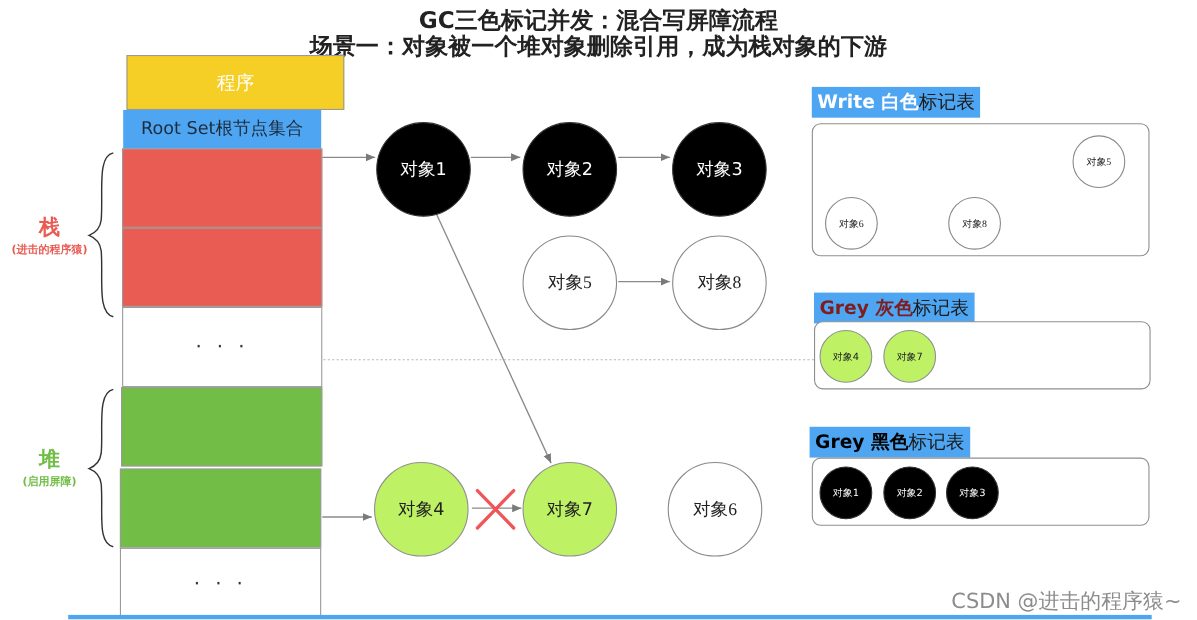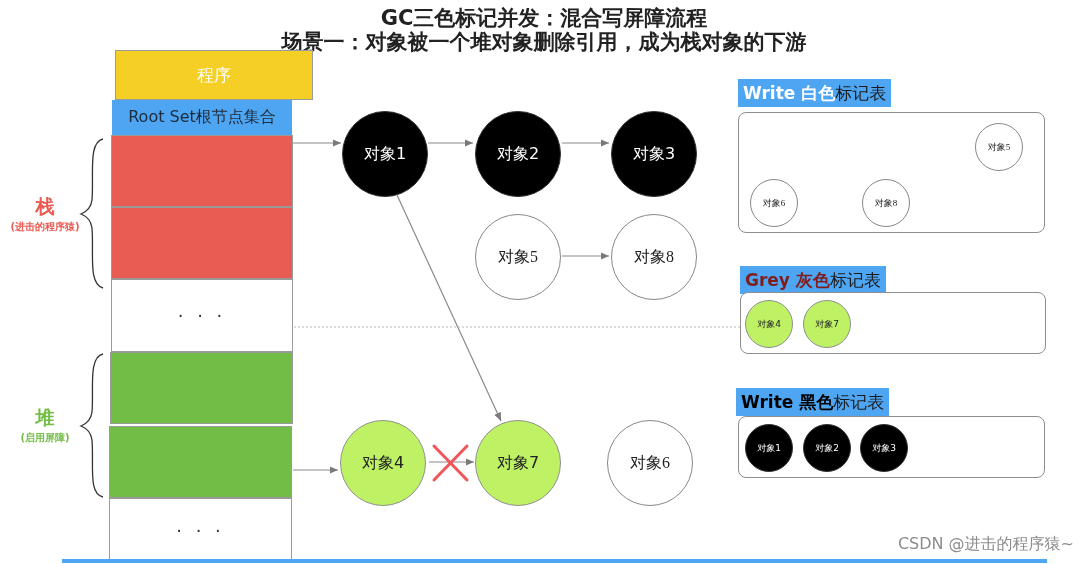--- a/index.html
+++ b/index.html
@@ -18,21 +18,21 @@
   .brace-label { text-align:center; font-weight:bold; }
   .node { position:absolute; border-radius:50%; box-sizing:border-box;
           display:flex; align-items:center; justify-content:center; font-size:16px; }
   .n-black { background:#000; color:#fff; border:1px solid #333; }
   .n-white { background:#fff; color:#222; border:1px solid #888;font-family:Liberation Serif, serif; }
   .n-grey  { background:#bef264; color:#222; border:1px solid #8f908f; }
   .panel { position:absolute; box-sizing:border-box; border:1.5px solid #8e8e8e; border-radius:8px; background:#fff; }
   .ptitle { position:absolute; background:#4ea6f3; font-size:17px; font-weight:bold; padding:0 5px; height:28px; line-height:28px; box-sizing:border-box; }
   .ptitle .rest { font-weight:normal; color:#1a1a1a; }
   .snode { position:absolute; border-radius:50%; box-sizing:border-box; display:flex; align-items:center; justify-content:center; font-size:9px; }
-  .watermark { right:14px; top:534px; font-size:16px; color:#8c8c8c; }
+  .watermark { right:14px; top:534px; font-size:19px; color:#8c8c8c; }
   .bottom-line { left:62px; top:559px; width:985px; height:4px; background:#4ea6f3; }
   svg { position:absolute; left:0; top:0; }
 </style>
 </head>
 <body>
 
 <div class="abs title" style="top:4px;">GC三色标记并发：混合写屏障流程</div>
 <div class="abs title" style="top:28px;">场景一：对象被一个堆对象删除引用，成为栈对象的下游</div>
 
 <svg width="1088" height="564">
@@ -113,21 +113,21 @@
 
 <div class="ptitle" style="left:740px; top:266px;">
   <span style="color:#7f1d1d;">Grey 灰色</span><span class="rest">标记表</span>
 </div>
 <div class="panel" style="left:740px; top:292px; width:306px; height:62px;">
   <div class="snode n-grey" style="left:4px; top:7px; width:48px; height:48px;">对象4</div>
   <div class="snode n-grey" style="left:62px; top:7px; width:48px; height:48px;">对象7</div>
 </div>
 
 <div class="ptitle" style="left:736px; top:388px;">
-  <span style="color:#000000;">Write 黑色</span><span class="rest">标记表</span>
+  <span style="color:#000000;">Grey 黑色</span><span class="rest">标记表</span>
 </div>
 <div class="panel" style="left:738px; top:416px; width:307px; height:62px;">
   <div class="snode n-black" style="left:6px; top:7px; width:48px; height:48px;">对象1</div>
   <div class="snode n-black" style="left:64px; top:7px; width:48px; height:48px;">对象2</div>
   <div class="snode n-black" style="left:121px; top:7px; width:48px; height:48px;">对象3</div>
 </div>
 
 <div class="abs watermark">CSDN @进击的程序猿~</div>
 <div class="abs bottom-line"></div>
 

